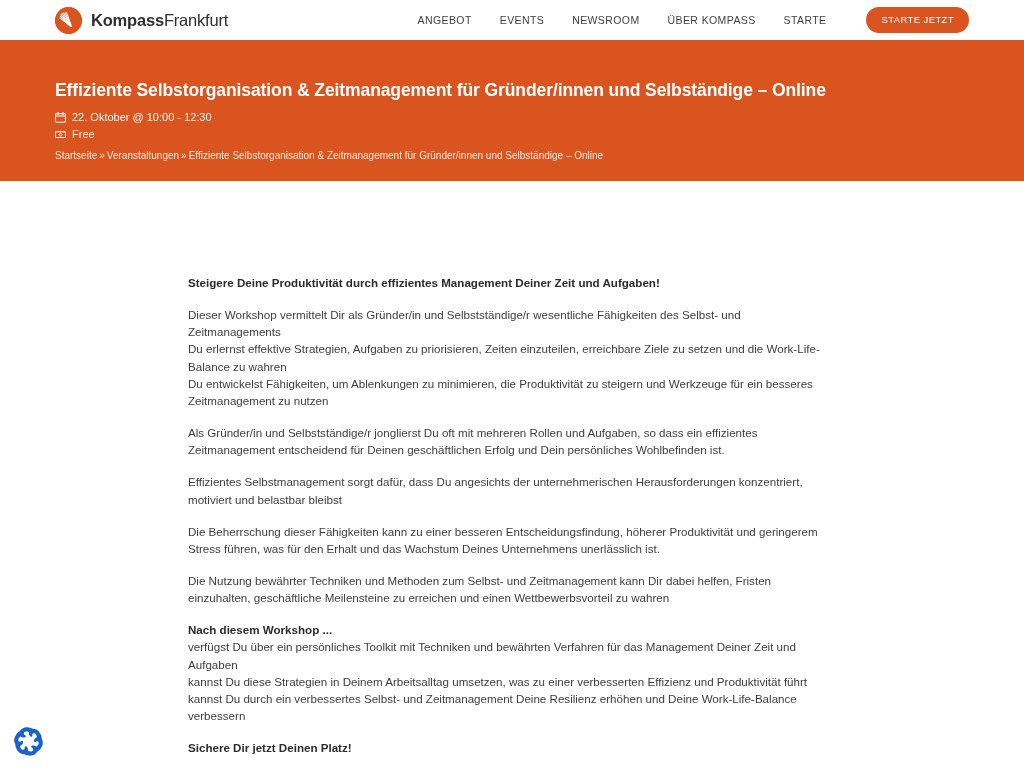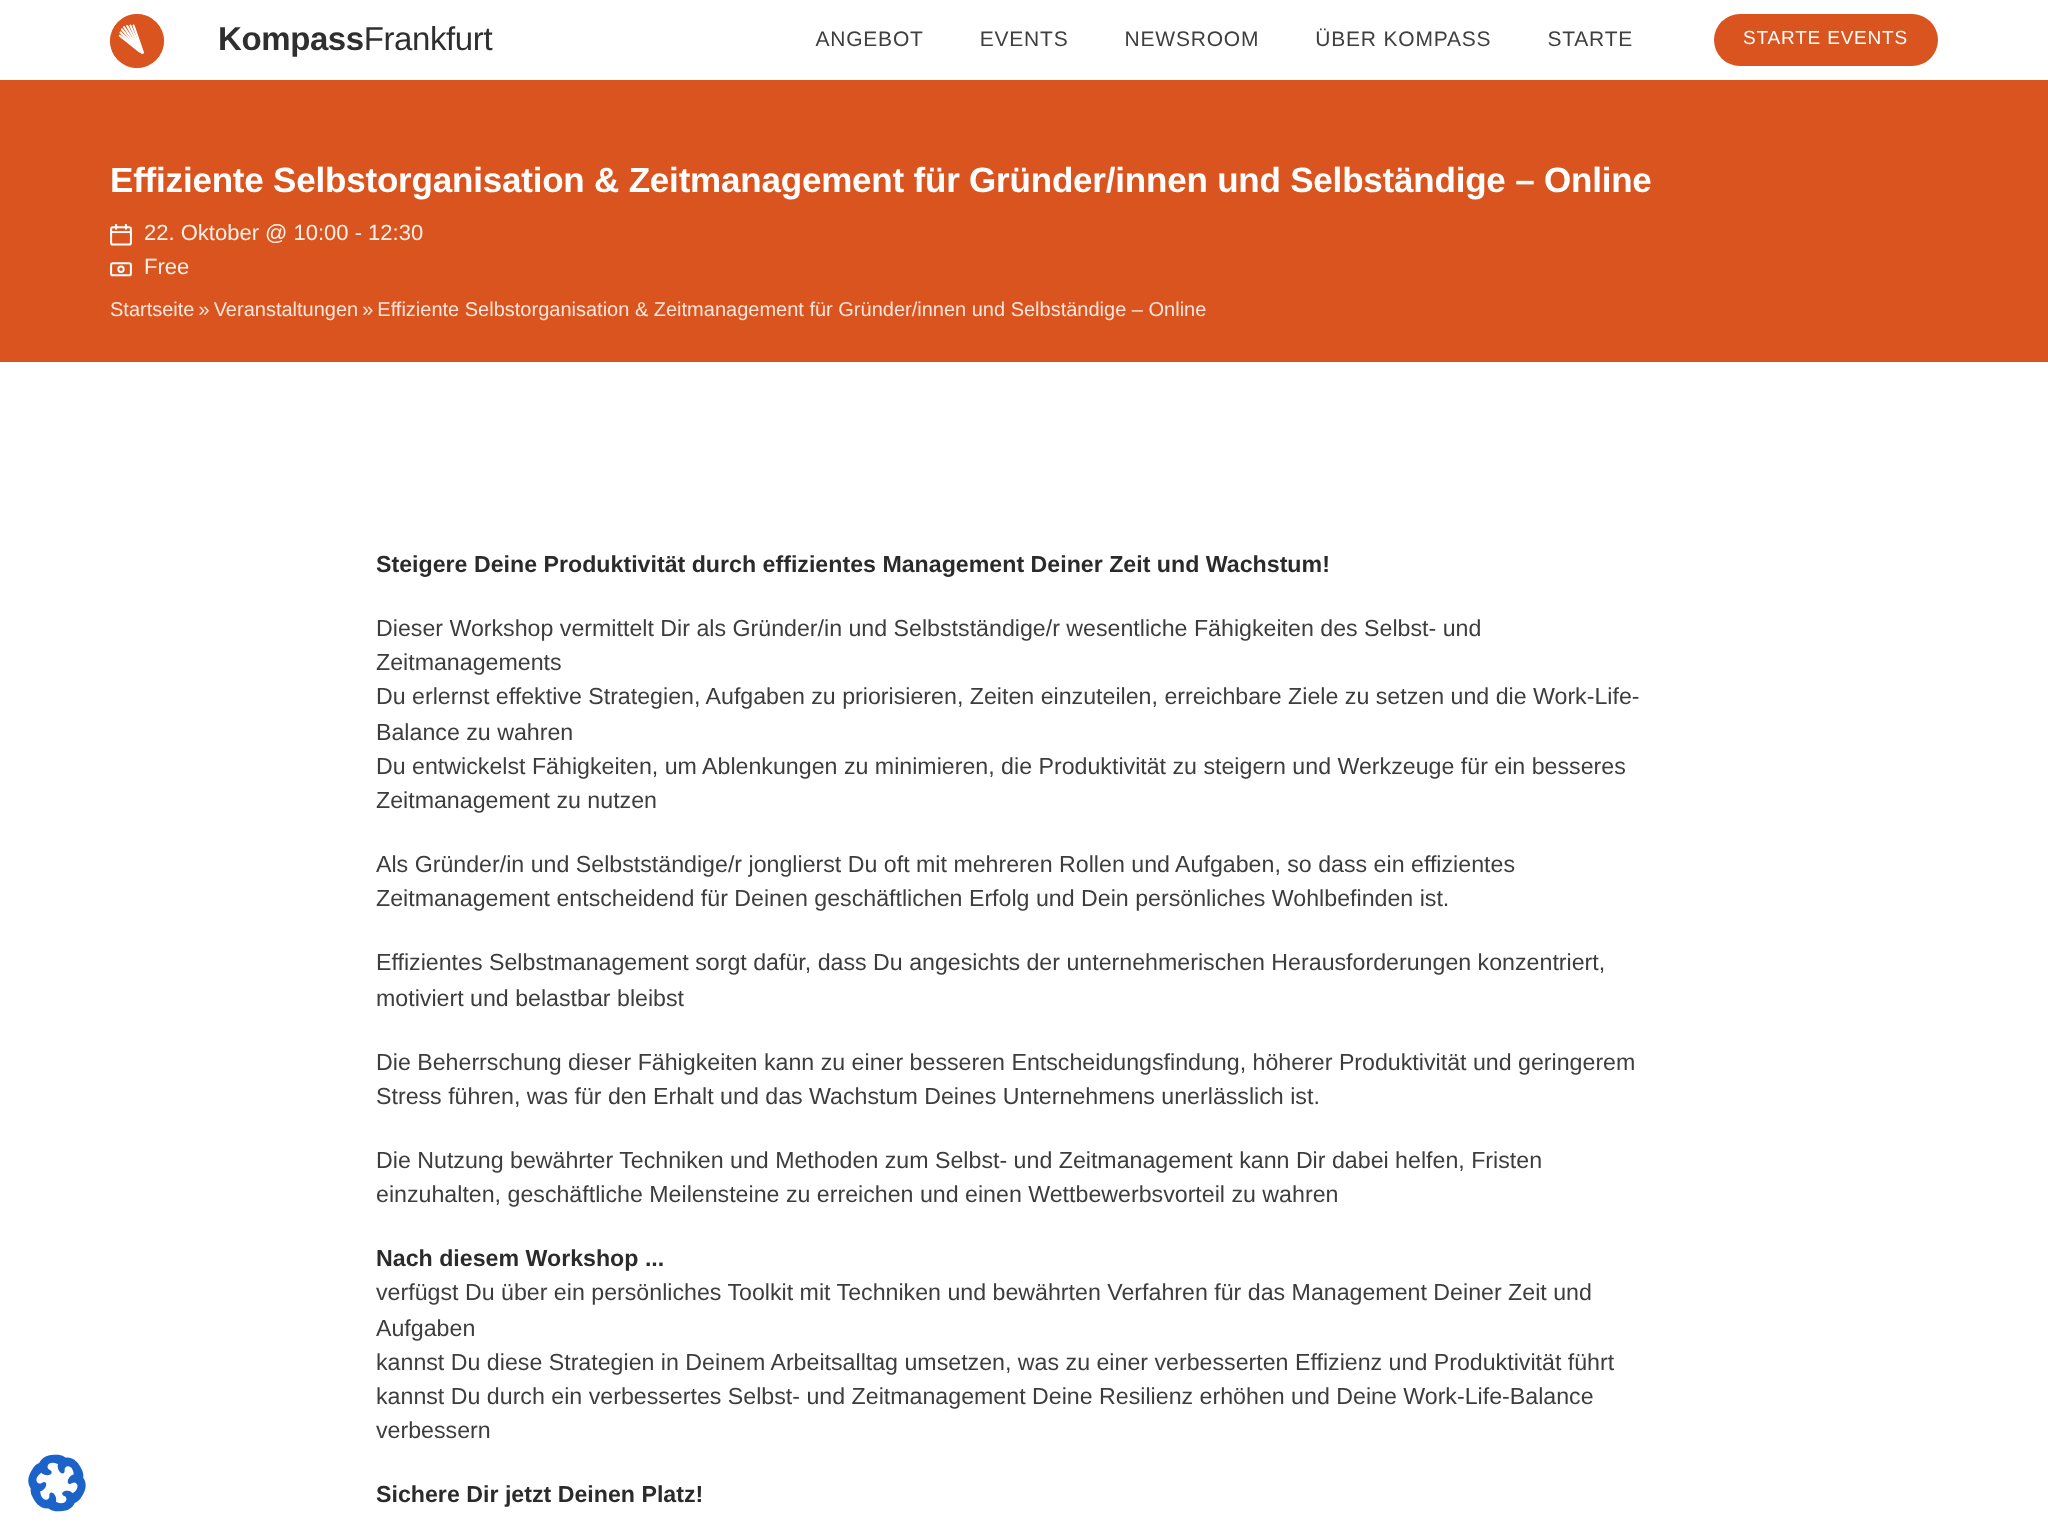--- a/index.html
+++ b/index.html
@@ -24,21 +24,21 @@
     background: #ffffff;
     display: flex;
     align-items: center;
     padding: 0 55px 0 55px;
     position: relative;
   }
 
   .brand {
     display: flex;
     align-items: center;
-    gap: 27px;
+    gap: 9px;
     flex: 0 0 auto;
     cursor: pointer;
   }
 
   .brand-mark {
     width: 27px;
     height: 27px;
     border-radius: 50%;
     background: #d9541e;
     position: relative;
@@ -187,21 +187,21 @@
   </div>
 
   <nav class="main-nav">
     <a class="nav-item">ANGEBOT</a>
     <a class="nav-item">EVENTS</a>
     <a class="nav-item">NEWSROOM</a>
     <a class="nav-item">ÜBER KOMPASS</a>
     <a class="nav-item">STARTE</a>
   </nav>
 
-  <button class="cta-button">STARTE EVENTS</button>
+  <button class="cta-button">STARTE JETZT</button>
 </header>
 
 <section class="hero">
 
   <h1 class="hero-title">Effiziente Selbstorganisation &amp; Zeitmanagement für Gründer/innen und Selbständige – Online</h1>
 
   <div class="hero-meta-row">
     <span class="hero-icon">
       <svg width="11" height="11" viewBox="0 0 12 12">
         <rect x="0.6" y="1.8" width="10.8" height="9.4" rx="1" fill="none" stroke="#ffffff" stroke-width="1.1"></rect>
@@ -225,21 +225,21 @@
 
   <div class="breadcrumb">
     <a class="crumb-link">Startseite</a><span class="sep">»</span><a class="crumb-link">Veranstaltungen</a><span class="sep">»</span><span>Effiziente Selbstorganisation &amp; Zeitmanagement für Gründer/innen und Selbständige – Online</span>
   </div>
 </section>
 
 <main class="content-wrap">
 
   <article class="article">
 
-    <p class="lead-head">Steigere Deine Produktivität durch effizientes Management Deiner Zeit und Wachstum!</p>
+    <p class="lead-head">Steigere Deine Produktivität durch effizientes Management Deiner Zeit und Aufgaben!</p>
 
     <p>
       <span>Dieser Workshop vermittelt Dir als Gründer/in und Selbstständige/r wesentliche Fähigkeiten des Selbst- und Zeitmanagements</span><br>
       <span>Du erlernst effektive Strategien, Aufgaben zu priorisieren, Zeiten einzuteilen, erreichbare Ziele zu setzen und die Work-Life-Balance zu wahren</span><br>
       <span>Du entwickelst Fähigkeiten, um Ablenkungen zu minimieren, die Produktivität zu steigern und Werkzeuge für ein besseres Zeitmanagement zu nutzen</span>
     </p>
 
     <p>Als Gründer/in und Selbstständige/r jonglierst Du oft mit mehreren Rollen und Aufgaben, so dass ein effizientes Zeitmanagement entscheidend für Deinen geschäftlichen Erfolg und Dein persönliches Wohlbefinden ist.</p>
 
     <p>Effizientes Selbstmanagement sorgt dafür, dass Du angesichts der unternehmerischen Herausforderungen konzentriert, motiviert und belastbar bleibst</p>

